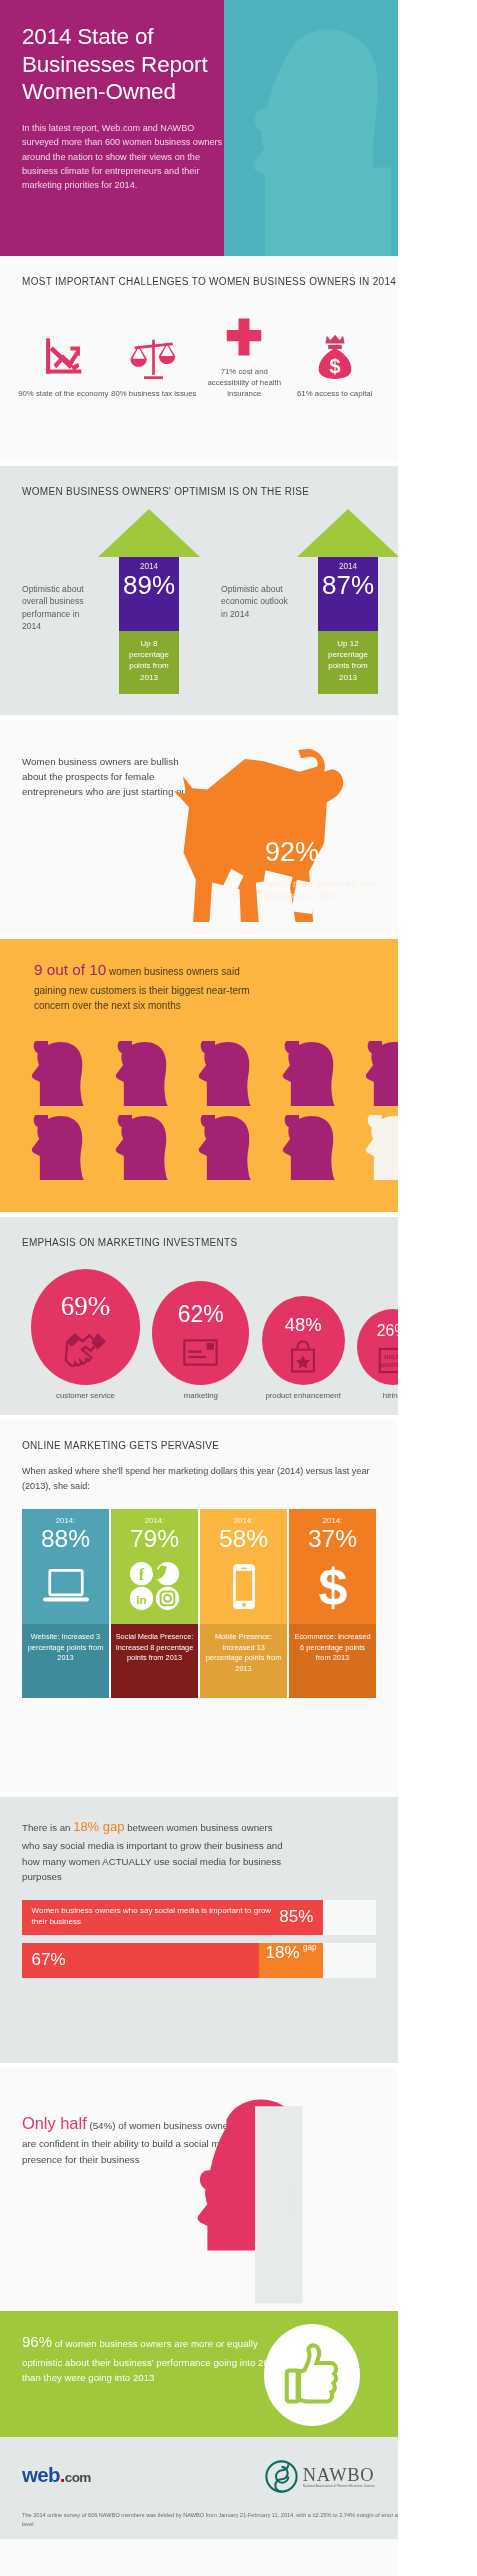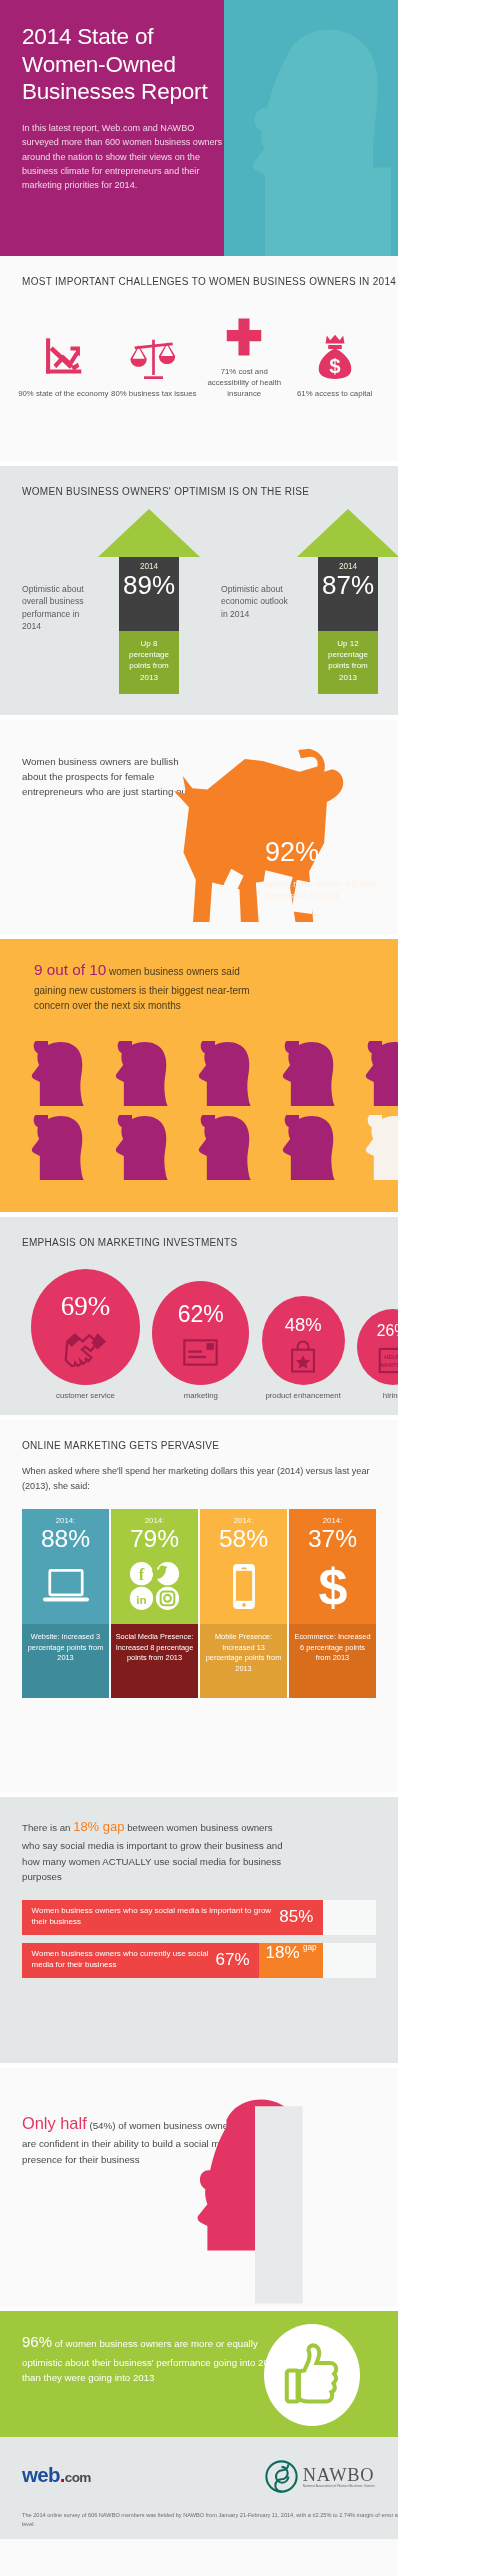--- a/index.html
+++ b/index.html
@@ -109,21 +109,21 @@
   }
   .arrow-head {
     width: 0; height: 0;
     border-left: 51px solid transparent;
     border-right: 51px solid transparent;
     border-bottom: 48px solid #9fc83d;
   }
   .arrow-body {
     width: 60px;
     margin-left: 21px;
-    background: #404040;
+    background: #4c1d95;
     height: 74px;
     text-align: center;
     color: #fff;
   }
   .arrow-year { font-size: 8.2px; padding-top: 4.8px; color: #e9f2cf; }
   .arrow-pct  { font-size: 26px; font-weight: 300; line-height: 1.05; margin-top: 1.4px; }
   .arrow-foot {
     width: 60px;
     margin-left: 21px;
     background: #87ab2f;
@@ -337,22 +337,22 @@
 
   <div class="hero">
     <div class="hero-teal-strip"></div>
     <svg class="hero-woman" viewBox="0 0 245 345">
       <path fill="#5bbcc4" d="M92 52c12-30 46-44 76-38 34 7 55 34 57 70 2 28-2 52-4 72-3 28-3 60-1 86 2 22 6 50 10 68 1 6 1 10 1 10l-20 25H60V226l-12-6c-6-3-7-9-3-14l14-18c-4-9-5-18-4-26-6-3-10-9-10-17 0-12 9-18 18-17 7-26 15-52 29-76z"></path>
       <path fill="#5bbcc4" d="M60 215h185v130H60z"></path>
     </svg>
     <div class="hero-text">
       <div class="hero-title">
         <div>2014 State of</div>
+        <div>Businesses Report</div>
         <div>Women-Owned</div>
-        <div>Businesses Report</div>
       </div>
       <div class="hero-sub">In this latest report, Web.com and NAWBO surveyed more than 600 women business owners around the nation to show their views on the business climate for entrepreneurs and their marketing priorities for 2014.</div>
     </div>
   </div>
 
   <div class="sec sec-light challenges">
     <div class="sec-head">MOST IMPORTANT CHALLENGES TO WOMEN BUSINESS OWNERS IN 2014</div>
     <div class="chal-row">
 
       <div class="chal-item">
@@ -641,21 +641,20 @@
 
       <div class="bar-track">
         <div class="bar-fill" style="width:85%;">
           <span class="bar-lab">Women business owners who say social media is important to grow their business</span>
           <span class="bar-val">85%</span>
         </div>
       </div>
 
       <div class="bar-track">
         <div class="bar-fill" style="width:67%;">
-          <span class="bar-lab">Women business owners who currently use social media for their business</span>
           <span class="bar-val">67%</span>
         </div>
         <div class="bar-gap" style="width:18%;">
           <span class="g1">18%</span>
           <span class="g2">gap</span>
         </div>
       </div>
 
     </div>
   </div>

